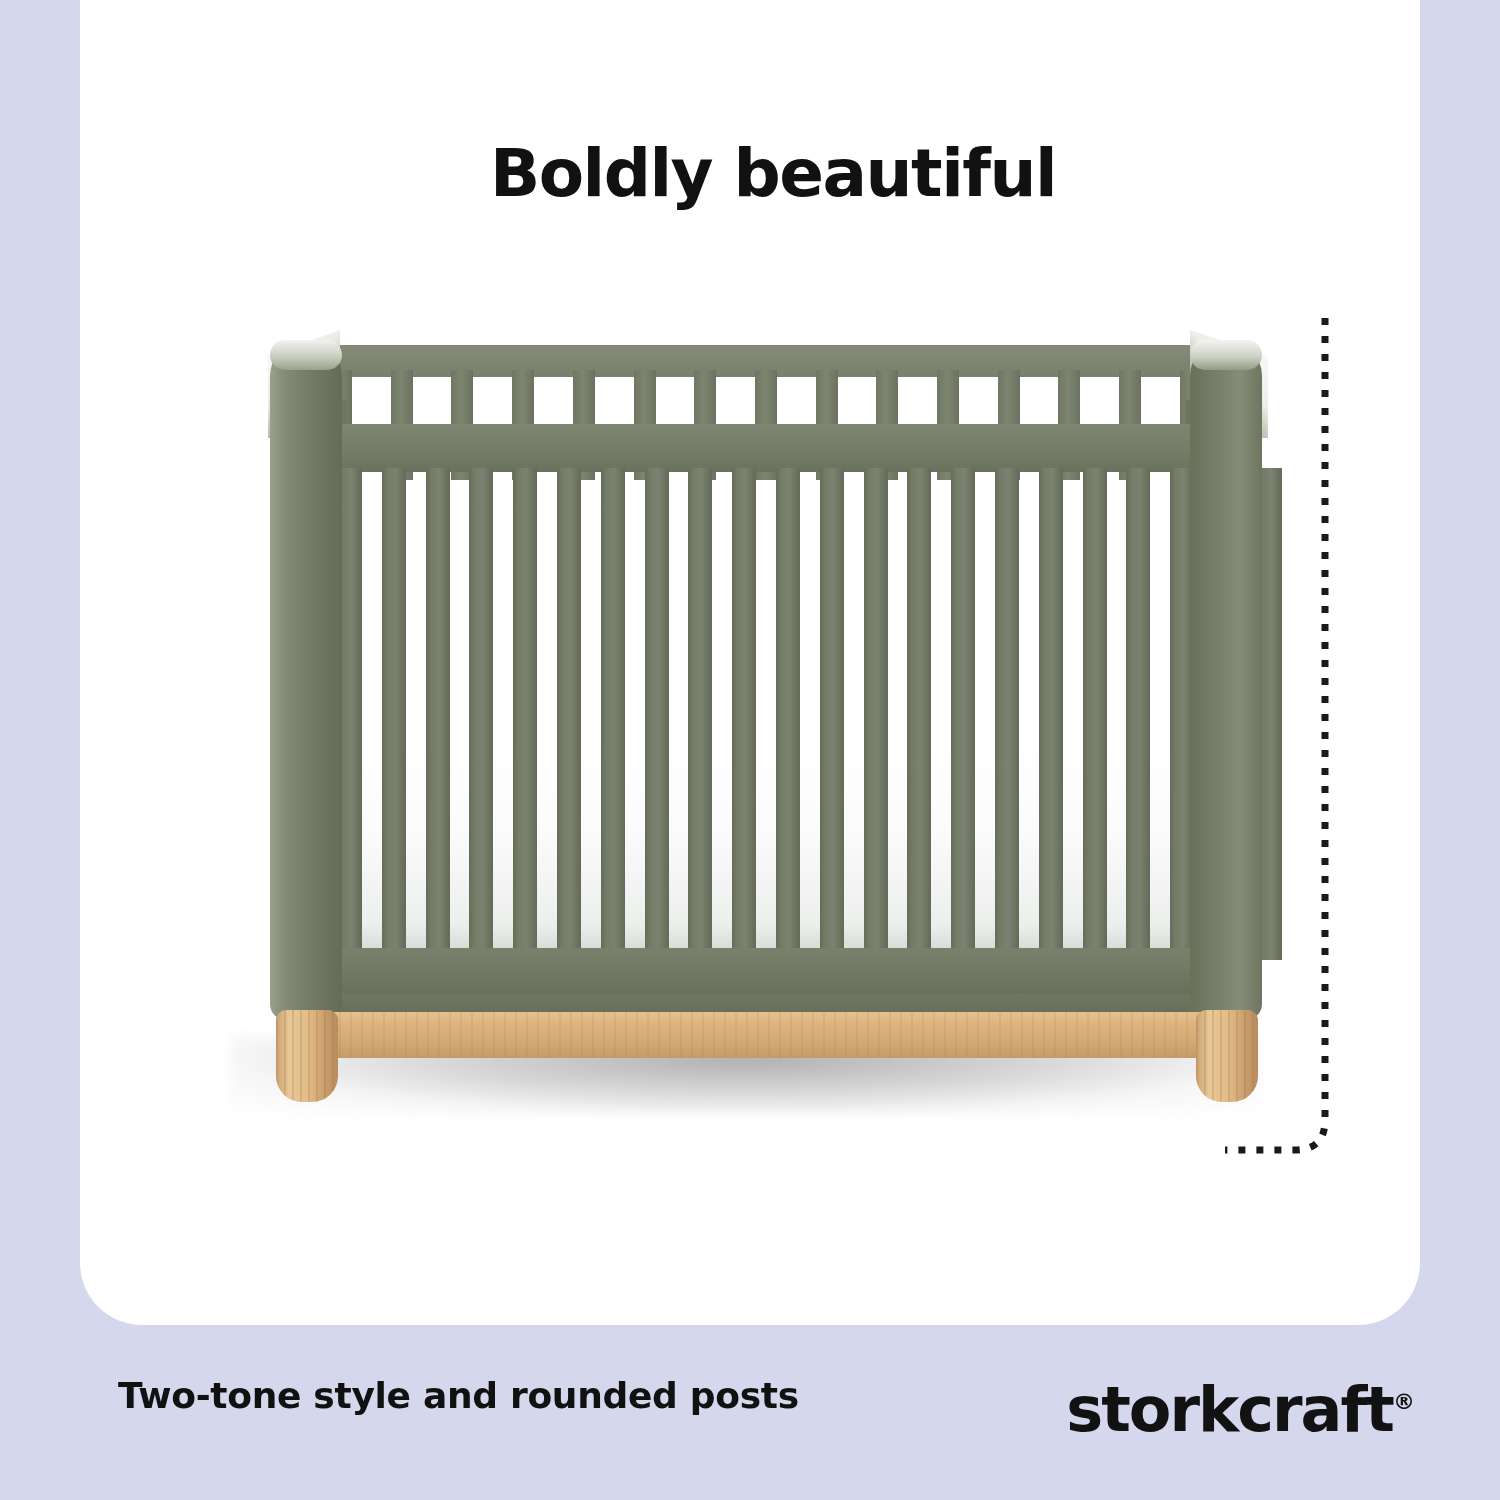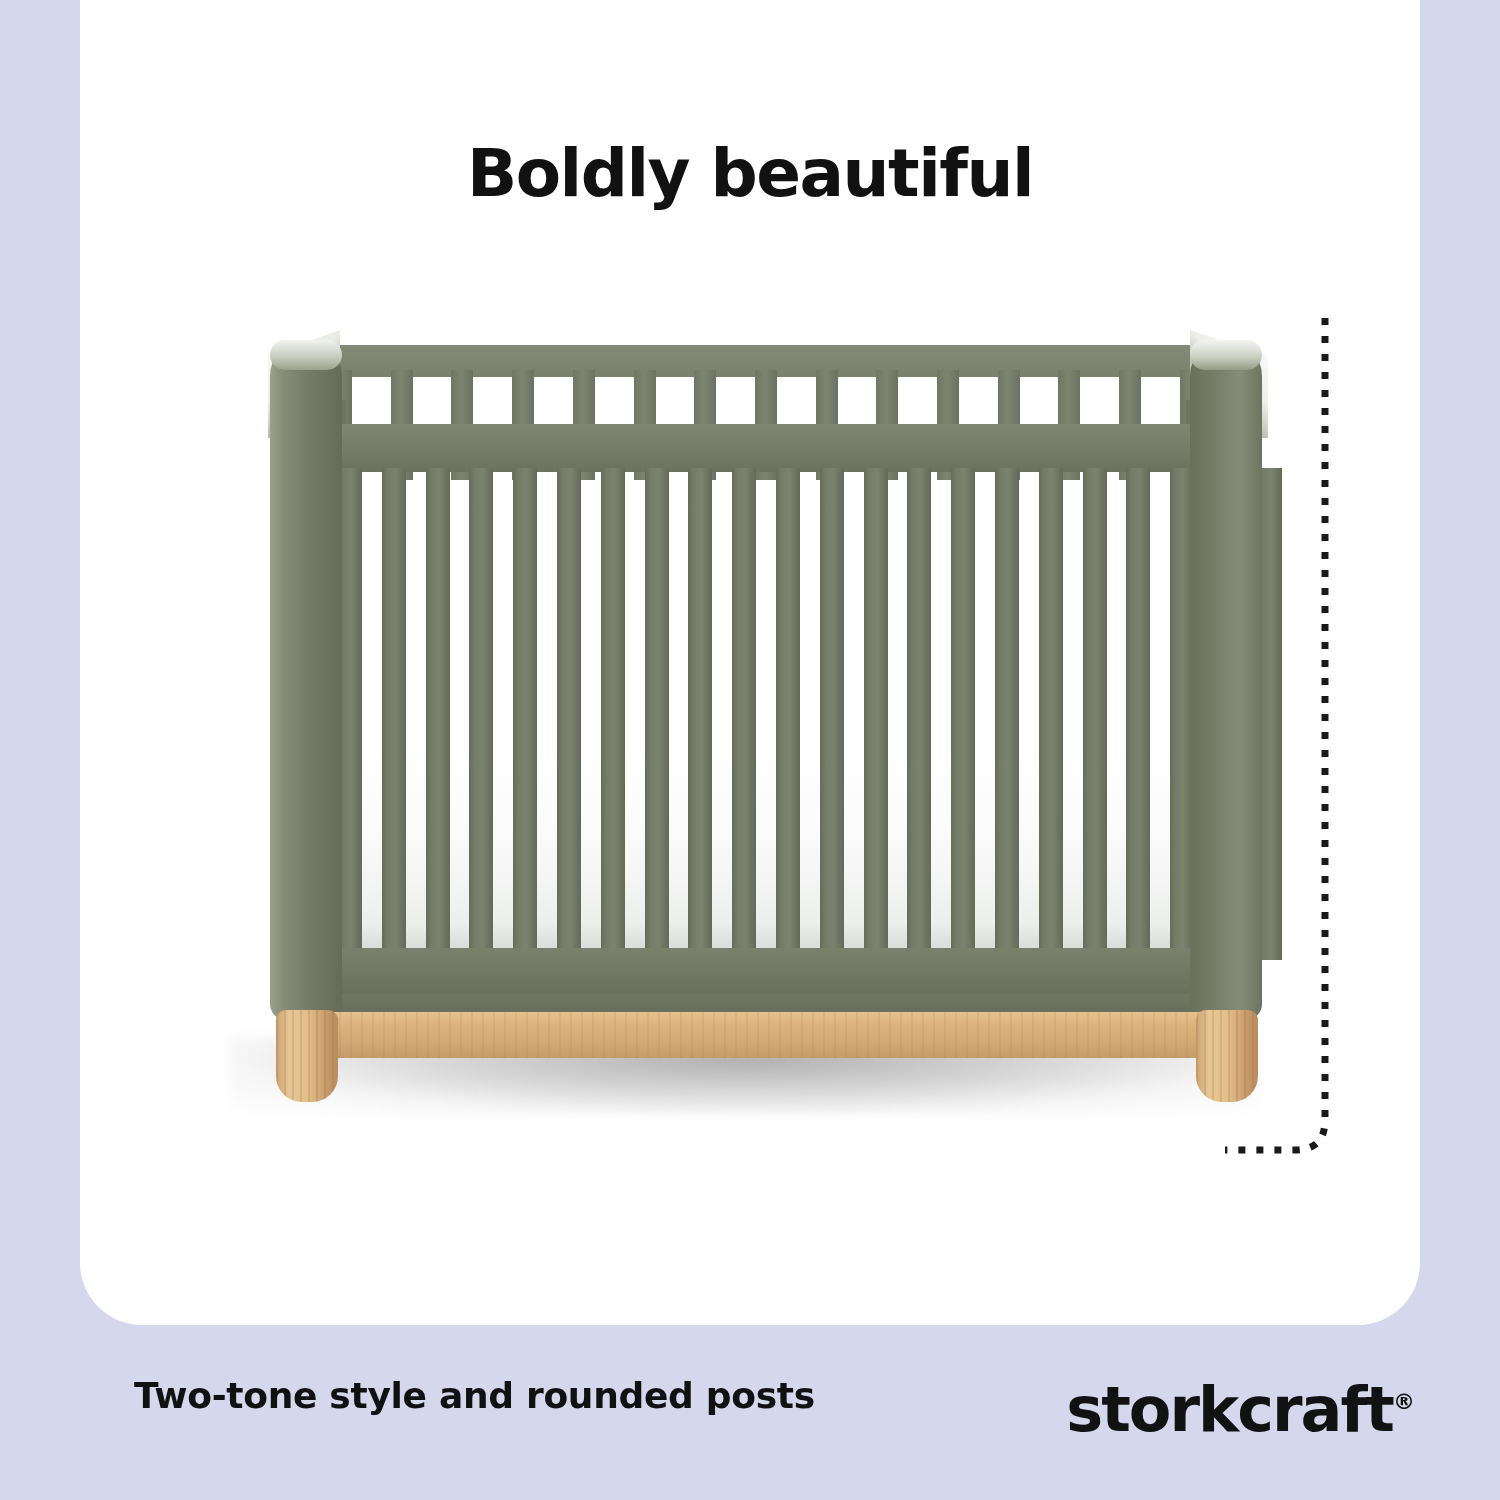--- a/index.html
+++ b/index.html
@@ -22,20 +22,21 @@
 
   
   .headline{
     position:absolute;left:0;top:135px;width:1340px;
     text-align:center;
     font-size:66px;
     font-weight:bold;
     letter-spacing:-1.5px;
     color:#111111;
     font-family:"DejaVu Sans", sans-serif;
+    padding-left:23px;
   }
 
   
   .stage{position:absolute;left:0;top:0;width:1340px;height:1325px;}
 
   
   .floor-shadow{
     position:absolute;left:150px;top:1035px;width:1030px;height:80px;
     background:radial-gradient(ellipse at 50% 30%,
         rgba(110,110,110,.55) 0%,
@@ -167,21 +168,21 @@
   .leg-right{left:1116px;}
 
   
   .guide{position:absolute;left:0;top:0;width:1340px;height:1325px;pointer-events:none;}
 
   
   .footer{
     position:absolute;left:0;top:1325px;width:1500px;height:175px;
   }
   .caption{
-    position:absolute;left:134px;top:48px;
+    position:absolute;left:118px;top:48px;
     font-size:36px;line-height:1.28;
     font-weight:bold;
     color:#111111;
     letter-spacing:-.3px;
     font-family:"DejaVu Sans", sans-serif;
   }
   .brand{
     position:absolute;right:85px;top:48px;
     font-size:62px;
     font-weight:bold;

